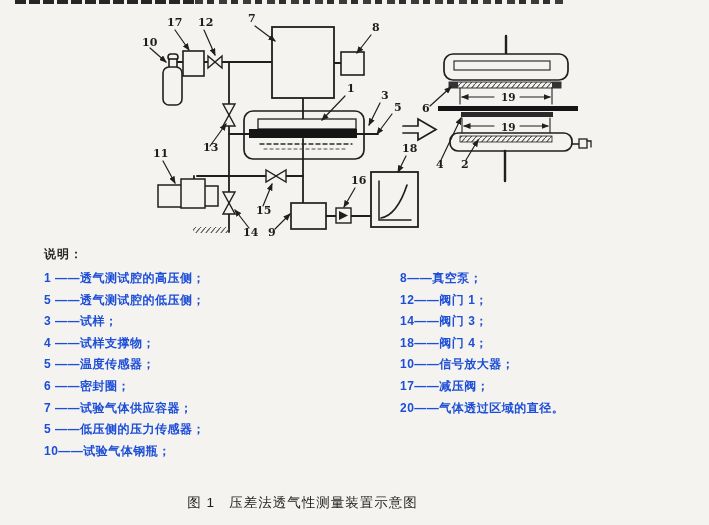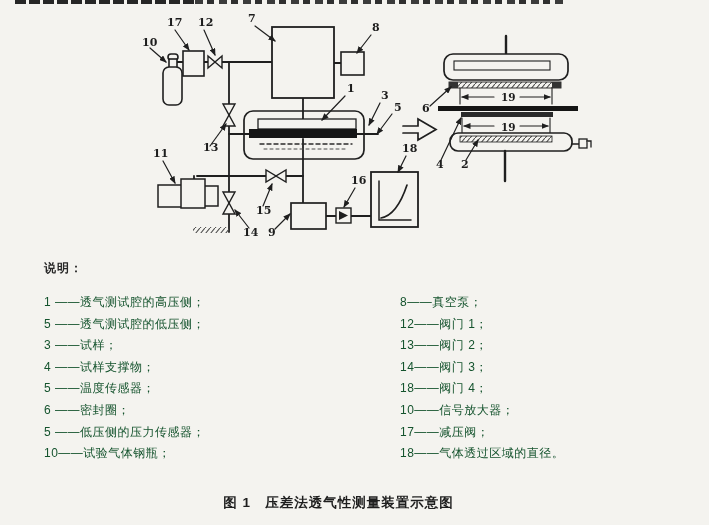--- a/index.html
+++ b/index.html
@@ -9,23 +9,23 @@
     font-family:"Liberation Sans","DejaVu Sans",sans-serif;
   }
   #page{
     position:relative;width:709px;height:525px;
     background:#f4f3ef;
   }
   
   .crop-strip{position:absolute;top:0;height:4px;background:repeating-linear-gradient(90deg,#3b3b3b 0 8px,rgba(0,0,0,0) 8px 12px,#2f2f2f 12px 19px,rgba(0,0,0,0) 19px 24px);}
   .crop-strip.dense{background:repeating-linear-gradient(90deg,#262626 0 11px,rgba(0,0,0,0) 11px 14px);}
   svg text{font-family:"DejaVu Serif","Liberation Serif",serif;font-weight:bold;fill:#1d1d1d;}
-  .legend{position:absolute;color:#14532d;font-weight:normal;font-size:12px;line-height:21.6px;letter-spacing:.5px;white-space:nowrap;margin-top:24px;}
-  .legend-title{position:absolute;left:44px;top:260px;color:#272727;font-weight:bold;font-size:12px;letter-spacing:1px;}
-  .caption{position:absolute;left:0;top:494px;width:605px;text-align:center;color:#1e1e1e;font-weight:bold;font-size:13.5px;letter-spacing:1px;margin-left:36px;}
+  .legend{position:absolute;color:#1d4ed8;font-weight:bold;font-size:12px;line-height:21.6px;letter-spacing:.5px;white-space:nowrap;}
+  .legend-title{position:absolute;left:44px;top:246px;color:#272727;font-weight:bold;font-size:12px;letter-spacing:1px;}
+  .caption{position:absolute;left:0;top:494px;width:605px;text-align:center;color:#1e1e1e;font-weight:normal;font-size:13.5px;letter-spacing:1px;}
   .caption .gap{display:inline-block;width:14px;}
 </style>
 </head>
 <body>
 
 <div id="page">
 
   <div class="crop-strip dense" style="left:15px;width:180px;"></div>
   <div class="crop-strip" style="left:195px;width:370px;"></div>
 
@@ -205,32 +205,32 @@
 
   <div class="legend-title">说明：</div>
 
   <div class="legend" style="left:44px;top:268px;">
     <div>1 ——透气测试腔的高压侧；</div>
     <div>5 ——透气测试腔的低压侧；</div>
     <div>3 ——试样；</div>
     <div>4 ——试样支撑物；</div>
     <div>5 ——温度传感器；</div>
     <div>6 ——密封圈；</div>
+    <div>7 ——试验气体供应容器；</div>
     <div>5 ——低压侧的压力传感器；</div>
     <div>10——试验气体钢瓶；</div>
   </div>
 
   <div class="legend" style="left:400px;top:268px;">
     <div>8——真空泵；</div>
     <div>12——阀门 1；</div>
-    <div>13——阀门 2；</div>
     <div>14——阀门 3；</div>
     <div>18——阀门 4；</div>
     <div>10——信号放大器；</div>
     <div>17——减压阀；</div>
-    <div>18——气体透过区域的直径。</div>
+    <div>20——气体透过区域的直径。</div>
   </div>
 
   <div class="caption">
     <span>图 1</span><span class="gap"></span><span>压差法透气性测量装置示意图</span>
   </div>
 
 </div>
 
 </body></html>

